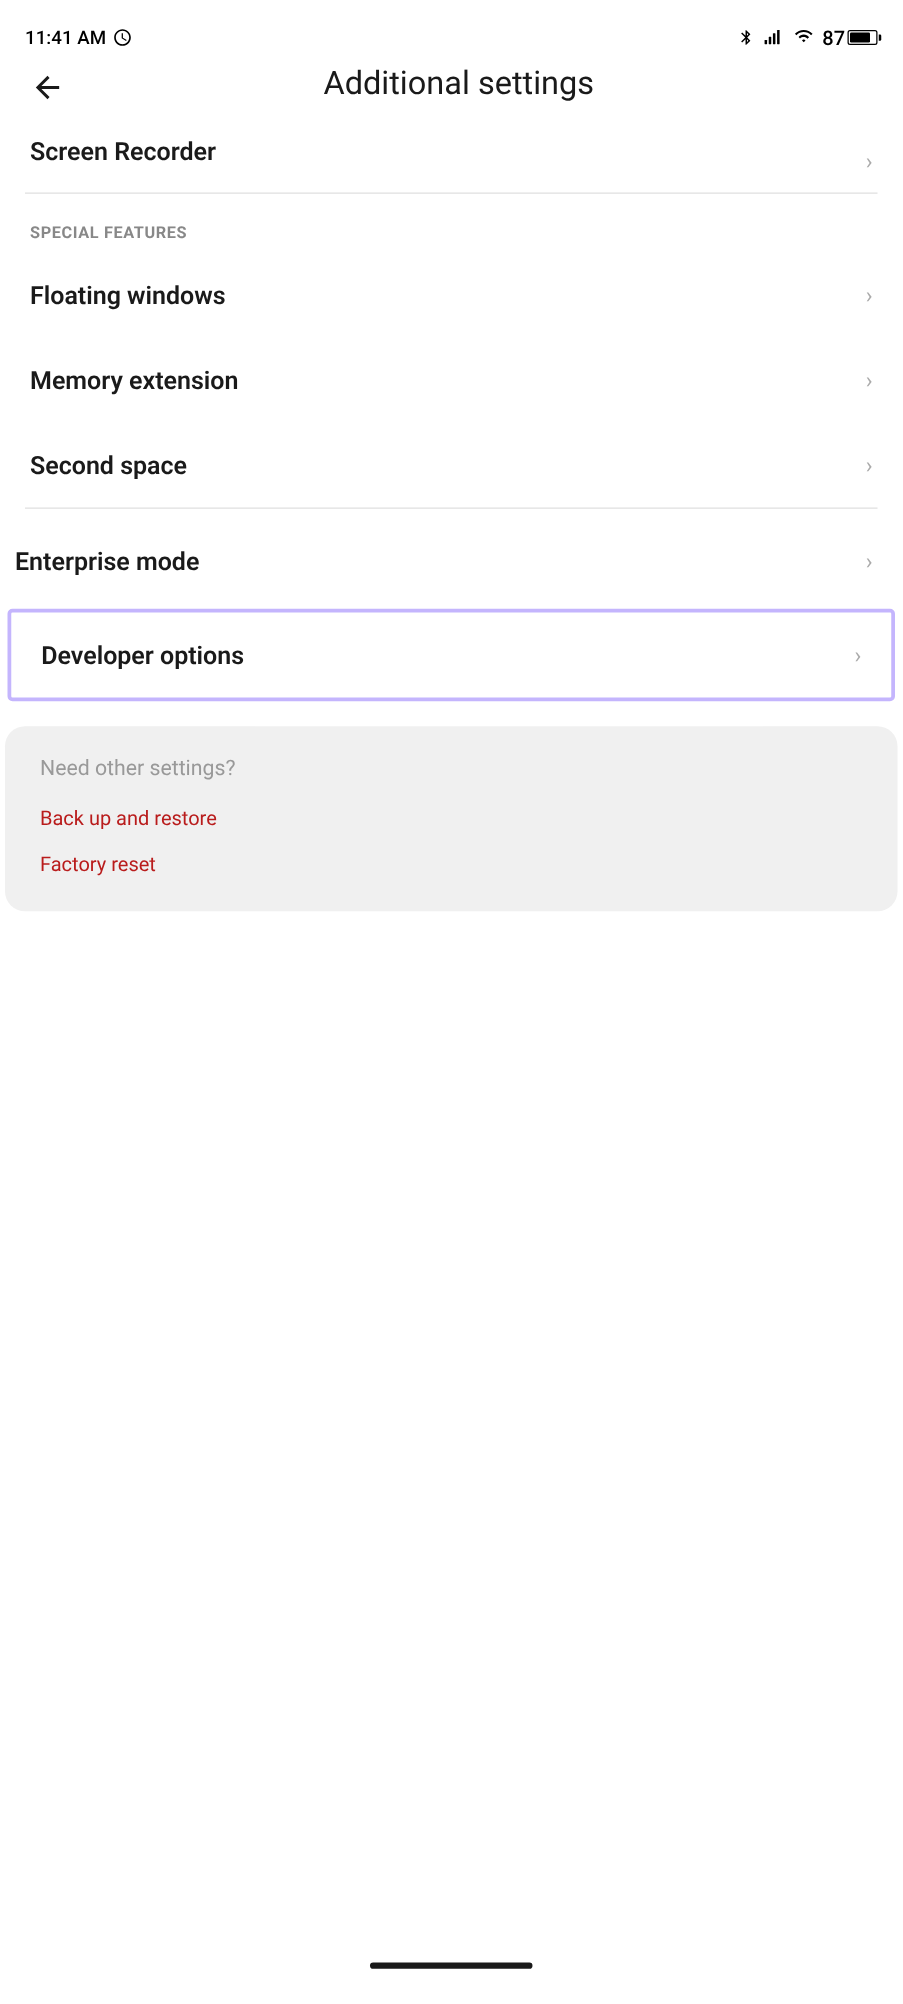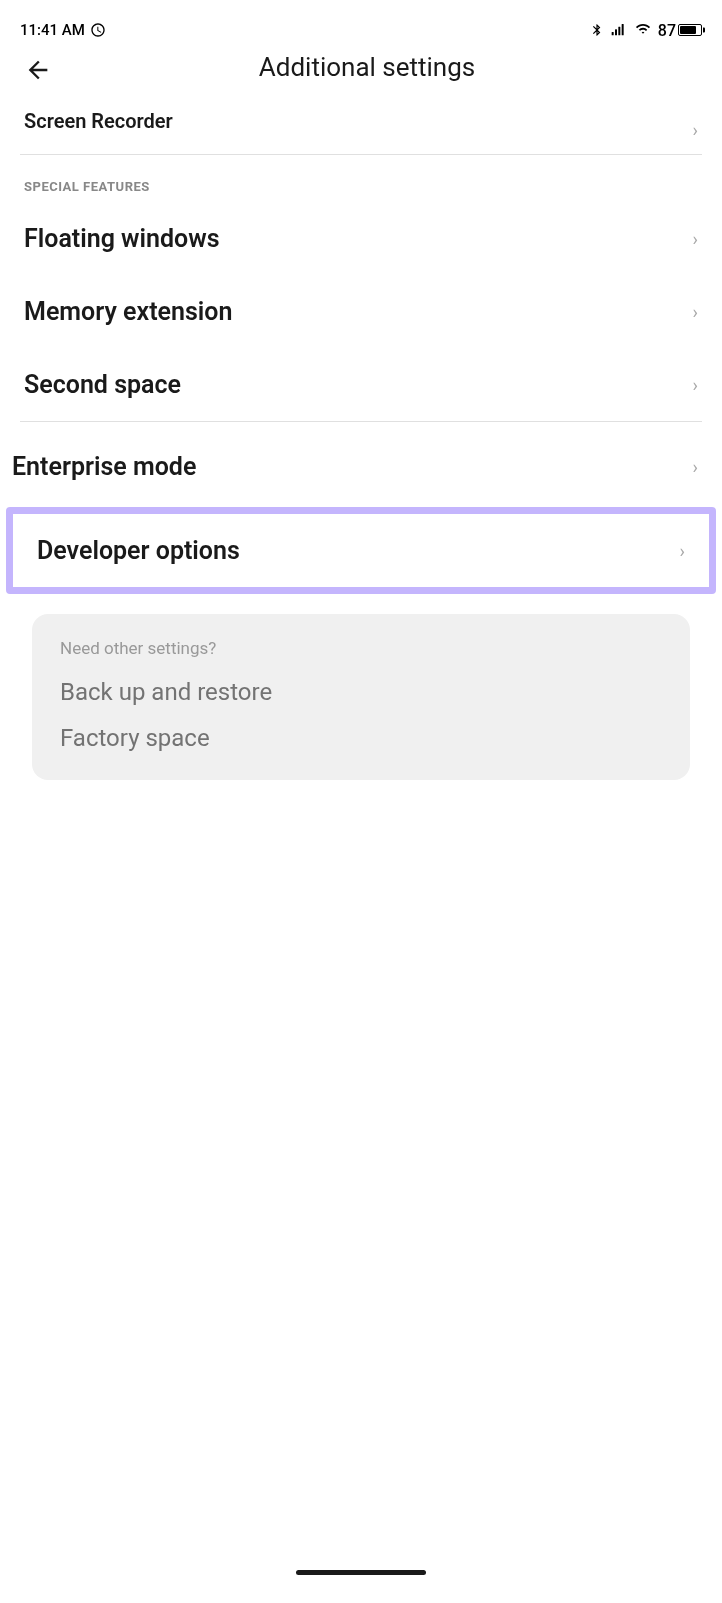--- a/index.html
+++ b/index.html
@@ -146,54 +146,54 @@
     .settings-item {
       display: flex;
       justify-content: space-between;
       align-items: center;
       padding: 22px 24px;
       cursor: pointer;
       background: #fff;
     }
 
     .settings-item-label {
-      font-size: 25px;
+      font-size: 20px;
       font-weight: 600;
       color: #1a1a1a;
     }
 
     .chevron {
       color: #aaaaaa;
       font-size: 18px;
     }
 
     
     .settings-item.highlighted {
-      border: 7px solid #c4b5fd;
+      border: 3px solid #c4b5fd;
       border-radius: 4px;
       margin: 2px 0;
     }
 
     
     .other-settings-card {
-      margin: 20px 32px;
+      margin: 20px 4px;
       background: #f0f0f0;
       border-radius: 16px;
       padding: 24px 28px 28px 28px;
     }
 
     .other-settings-hint {
       font-size: 17px;
       color: #999999;
       margin-bottom: 20px;
     }
 
     .other-settings-link {
-      font-size: 24px;
-      color: #737373;
+      font-size: 16px;
+      color: #b91c1c;
       font-weight: 400;
       display: block;
       margin-bottom: 18px;
       cursor: pointer;
       text-decoration: none;
     }
 
     .other-settings-link:last-child {
       margin-bottom: 0;
     }
@@ -292,18 +292,18 @@
 </div>
 
 <div class="settings-item highlighted" style="margin: 4px 6px;">
   <span class="settings-item-label">Developer options</span>
   <span class="chevron">›</span>
 </div>
 
 <div class="other-settings-card">
   <div class="other-settings-hint">Need other settings?</div>
   <a class="other-settings-link">Back up and restore</a>
-  <a class="other-settings-link">Factory space</a>
+  <a class="other-settings-link">Factory reset</a>
 </div>
 
 <div class="home-indicator" style="position: absolute; bottom: 16px; left: 0; right: 0;">
   <div class="home-bar"></div>
 </div>
 
 </body></html>

